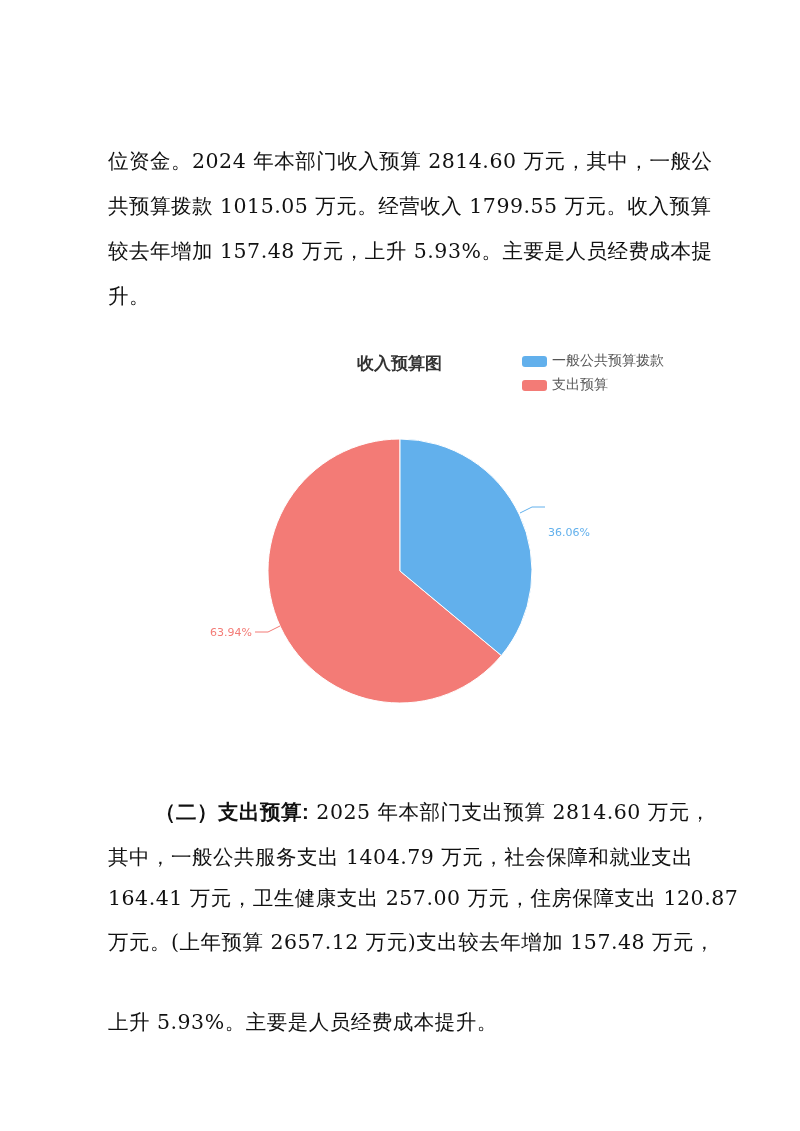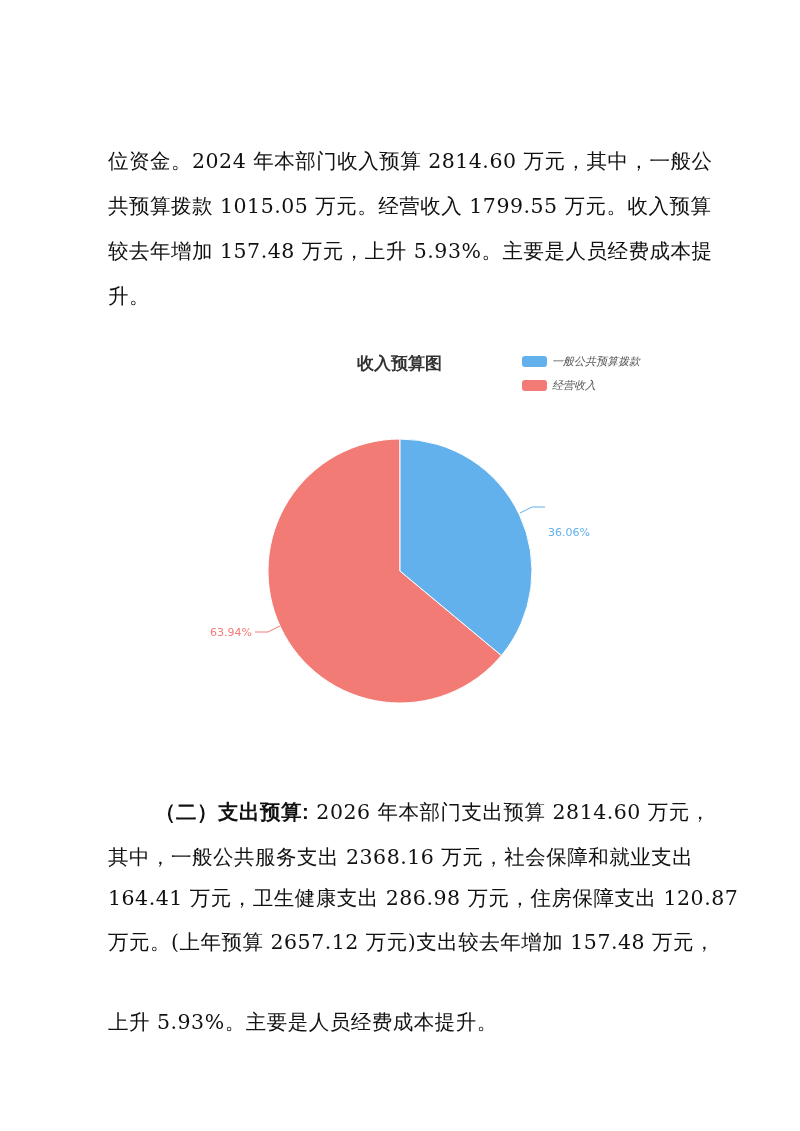--- a/index.html
+++ b/index.html
@@ -7,21 +7,21 @@
          font-family: "DejaVu Serif", "Liberation Serif", serif; color:#111; }
   .para { position:absolute; left:108px; width:584px; font-size:20.5px;
           letter-spacing:0.5px; text-align:justify; }
   .line { position:absolute; left:0; width:584px; height:24px; line-height:24px;
           white-space:nowrap; text-align:justify; text-align-last:justify; }
   .line.last { text-align-last:left; }
   .bold { font-weight:bold; font-family:Liberation Sans, sans-serif;margin-top:36px; }
   .chart-title { position:absolute; left:357px; top:352px; font-size:17px; font-weight:bold;
                  color:#333; font-family:"DejaVu Sans","Liberation Sans",sans-serif; }
   .legend-item { position:absolute; left:522px; height:14px; display:flex; align-items:center;
-                 font-family:"DejaVu Sans","Liberation Sans",sans-serif; font-size:11px; color:#555;font-style:italic; }
+                 font-family:"DejaVu Sans","Liberation Sans",sans-serif; font-size:14px; color:#555; }
   .swatch { width:25px; height:11px; border-radius:3px; margin-right:5px; }
   .pct { position:absolute; font-family:"DejaVu Sans","Liberation Sans",sans-serif; font-size:11px; }
 </style>
 </head>
 <body>
 
 <div class="para" style="top:149px;">
   <div class="line" style="top:0px;">位资金。2024 年本部门收入预算 2814.60 万元，其中，一般公</div>
   <div class="line" style="top:45px;">共预算拨款 1015.05 万元。经营收入 1799.55 万元。收入预算</div>
   <div class="line" style="top:90px;">较去年增加 157.48 万元，上升 5.93%。主要是人员经费成本提</div>
@@ -29,34 +29,34 @@
 </div>
 
 <div class="chart-title">收入预算图</div>
 
 <div class="legend-item" style="top:354px;">
   <span class="swatch" style="background:#62b0ec;"></span>
   <span>一般公共预算拨款</span>
 </div>
 <div class="legend-item" style="top:378px;">
   <span class="swatch" style="background:#f37b76;"></span>
-  <span>经营收入</span>
+  <span>支出预算</span>
 </div>
 
 <svg style="position:absolute;left:0;top:0;" width="800" height="1131">
 
   <path d="M400,571 L501.4,655.5 A132,132 0 1,1 400,439 Z" fill="#f37b76" stroke="#ffffff" stroke-width="1"></path>
 
   <path d="M400,571 L400,439 A132,132 0 0,1 501.4,655.5 Z" fill="#62b0ec" stroke="#ffffff" stroke-width="1"></path>
   <polyline points="520,513 532,507 545,507" fill="none" stroke="#62b0ec" stroke-width="1"></polyline>
   <polyline points="280,626 268,632 255,632" fill="none" stroke="#f37b76" stroke-width="1"></polyline>
 </svg>
 
 <div class="pct" style="left:548px;top:526px;color:#62b0ec;">36.06%</div>
 <div class="pct" style="left:210px;top:626px;color:#f37b76;text-align:center;">63.94%</div>
 
 <div class="para" style="top:800px;">
-  <div class="line" style="top:0px;left:47px;width:537px;"><span class="bold">（二）支出预算:</span><span> 2026 年本部门支出预算 2814.60 万元，</span></div>
-  <div class="line" style="top:45px;">其中，一般公共服务支出 2368.16 万元，社会保障和就业支出</div>
-  <div class="line" style="top:86px;">164.41 万元，卫生健康支出 286.98 万元，住房保障支出 120.87</div>
+  <div class="line" style="top:0px;left:47px;width:537px;"><span class="bold">（二）支出预算:</span><span> 2025 年本部门支出预算 2814.60 万元，</span></div>
+  <div class="line" style="top:45px;">其中，一般公共服务支出 1404.79 万元，社会保障和就业支出</div>
+  <div class="line" style="top:86px;">164.41 万元，卫生健康支出 257.00 万元，住房保障支出 120.87</div>
   <div class="line" style="top:130px;">万元。(上年预算 2657.12 万元)支出较去年增加 157.48 万元，</div>
   <div class="line last" style="top:170px;margin-top:40px;">上升 5.93%。主要是人员经费成本提升。</div>
 </div>
 
 </body></html>

